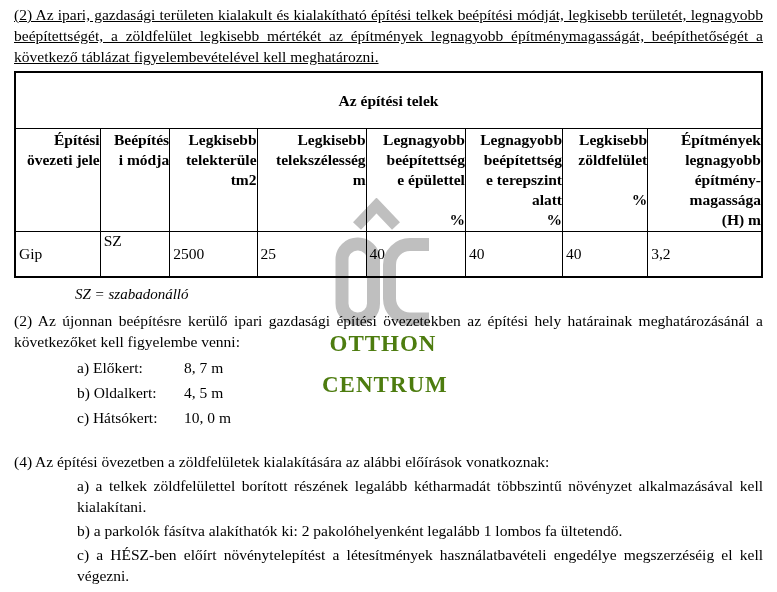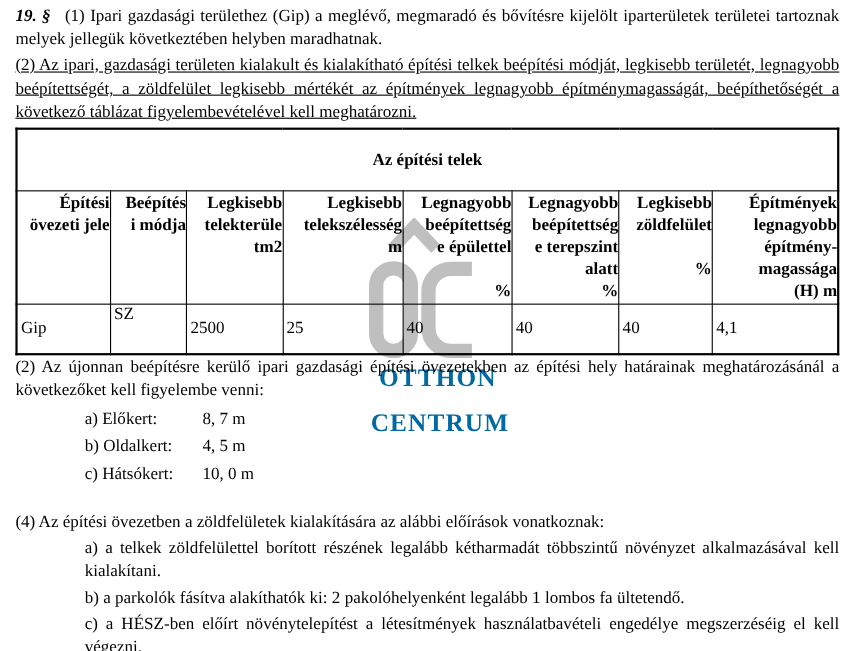--- a/index.html
+++ b/index.html
@@ -5,22 +5,22 @@
   html,body { margin:0; padding:0; background:#ffffff; }
   .page {
     position:relative; width:777px; height:592px; overflow:hidden;
     background:#ffffff; color:#000;
     font-family:"Liberation Serif","DejaVu Serif",serif;
   }
   
   .watermark { position:absolute; left:0; top:0; width:777px; height:592px; z-index:0; }
   .wm-logo { position:absolute; left:328px; top:198px; }
   .wm-text {
-    position:absolute; left:337px; width:122px; text-align:center;
-    font-weight:bold; font-size:23px; letter-spacing:1px; color:#0369a1;
+    position:absolute; left:322px; width:122px; text-align:center;
+    font-weight:bold; font-size:23px; letter-spacing:1px; color:#4d7c0f;
     font-family:"Liberation Serif","DejaVu Serif",serif;
   }
   .wm-line1 { top:331px; }
   .wm-line2 { top:372px;font-family:Liberation Serif, serif; }
   
   .content { position:relative; z-index:1; padding:4px 14px 0 14px; }
   h1.doc-title { font-size:17px; line-height:21px; margin:0 0 8px 0; font-weight:bold; }
   .para { font-size:15.5px; line-height:21px; text-align:justify; margin:0 0 3px 0; }
   .para.p2 { margin-bottom:0;text-decoration:underline; }
   .marker { font-weight:bold; font-style:italic; margin-right:13px; }
@@ -61,21 +61,20 @@
       <rect x="14" y="46" width="31.5" height="75" rx="15.5" fill="none" stroke="#bfbfbf" stroke-width="13"></rect>
       <path d="M 101 46.5 L 82 46.5 A 20.5 20.5 0 0 0 61.5 67 L 61.5 100.5 A 20.5 20.5 0 0 0 82 121 L 101 121" fill="none" stroke="#bfbfbf" stroke-width="13"></path>
     </svg>
     <div class="wm-text wm-line1">OTTHON</div>
     <div class="wm-text wm-line2">CENTRUM</div>
   </div>
 
   <div class="content">
 
 
-    <p class="para"><span class="marker">19. §</span><span>(1) Ipari gazdasági területhez (Gip) a meglévő, megmaradó és bővítésre kijelölt iparterületek területei tartoznak melyek jellegük következtében helyben maradhatnak.</span></p>
 
     <p class="para p2">(2) Az ipari, gazdasági területen kialakult és kialakítható építési telkek beépítési módját, legkisebb területét, legnagyobb beépítettségét, a zöldfelület legkisebb mértékét az építmények legnagyobb építménymagasságát, beépíthetőségét a következő táblázat figyelembevételével kell meghatározni.</p>
 
     <table class="plot-table">
       <colgroup>
         <col style="width:11.4%">
           <col style="width:9.3%">
           <col style="width:11.7%">
         <col style="width:14.6%">
           <col style="width:13.3%">
@@ -119,25 +118,26 @@
 (H) m</th>
       </tr>
       <tr class="data-row">
         <td>Gip</td>
         <td class="va-top">SZ</td>
         <td>2500</td>
         <td>25</td>
         <td>40</td>
         <td>40</td>
         <td>40</td>
-        <td>4,1</td>
+        <td>3,2</td>
       </tr>
     </tbody>
       </table>
 
+    <p class="note">SZ = szabadonálló</p>
 
     <p class="para">(2) Az újonnan beépítésre kerülő ipari gazdasági építési övezetekben az építési hely határainak meghatározásánál a következőket kell figyelembe venni:</p>
 
     <div class="setbacks">
       <div class="setback-row">
         <span class="setback-label">a) Előkert:</span>
         <span class="setback-value">8, 7 m</span>
       </div>
       <div class="setback-row">
         <span class="setback-label">b) Oldalkert:</span>

